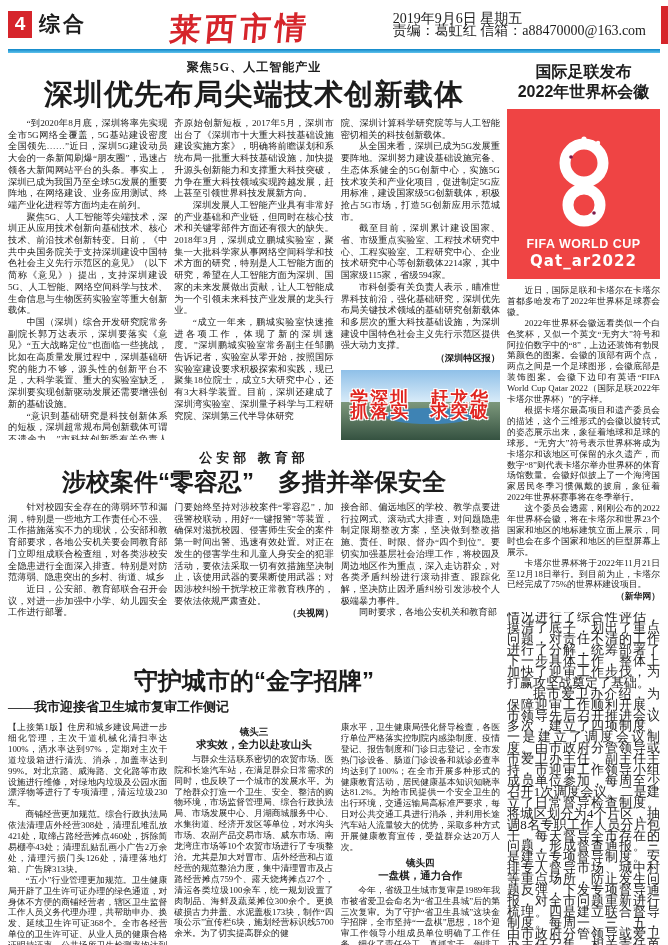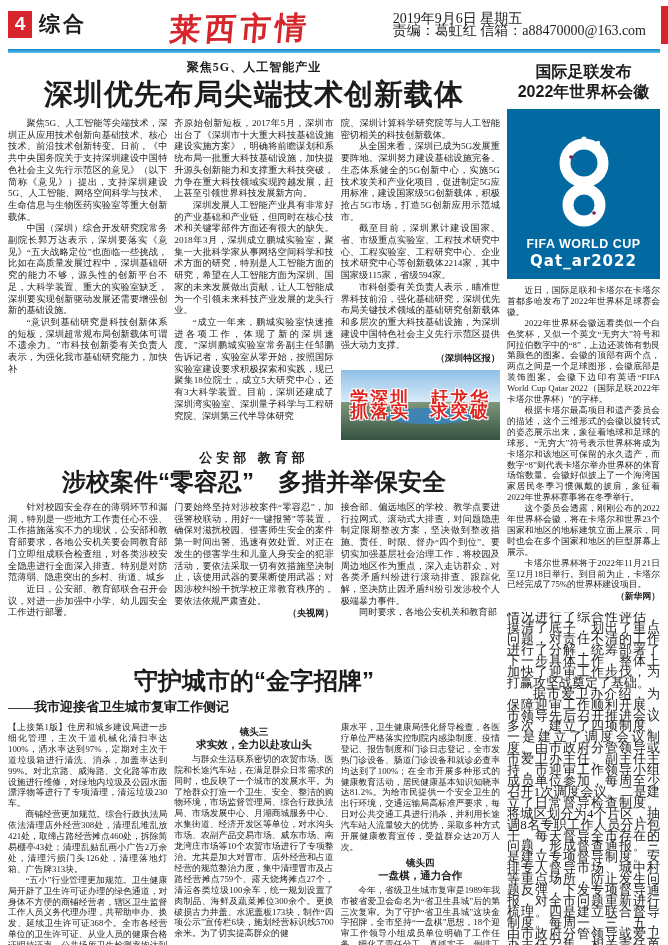--- a/index.html
+++ b/index.html
@@ -60,21 +60,21 @@
   
   .city-left { margin-top:6px; }
   .city-sub { text-align:left; font-size:13px; font-weight:bold; margin-top:3px; }
   .city-cols { margin-top:6px; height:242px; }
   .subhead { text-align:center; font-family:"Liberation Sans","DejaVu Sans",sans-serif; font-weight:bold; margin:5px 0 4px 0; }
   .subhead .sh1 { display:block; font-size:9.5px; }
   .subhead .sh2 { display:block; font-size:10.5px; margin-top:1px; }
 
   
   .fifa-headline { text-align:center; font-family:"Liberation Sans","DejaVu Sans",sans-serif; font-weight:900; font-size:16px; line-height:20px; margin-top:3px; }
-  .fifa-logo { margin-top:7px; width:100%; height:170px; background:#0369a1; display:flex; flex-direction:column; align-items:center;
+  .fifa-logo { margin-top:7px; width:100%; height:170px; background:#ef4444; display:flex; flex-direction:column; align-items:center;
                justify-content:flex-end; padding-bottom:9px; }
   .fifa-logo svg { margin-bottom:4px; }
   .fifa-wordmark { color:#fff; font-family:"Liberation Sans","DejaVu Sans",sans-serif; font-weight:900; font-size:12.5px; letter-spacing:0.5px; }
   .fifa-year { color:#fff; font-family:"DejaVu Sans","Liberation Sans",sans-serif; font-weight:bold; font-size:15px; letter-spacing:1px; margin-top:1px; }
   .fifa-text { margin-top:6px; font-size:8.8px; line-height:10.9px; text-align:justify; }
   .fifa-text p { text-indent:2em; }
   .fifa .source { font-size:8.8px; }
 
   .city-col4 { margin-top:9px; font-size:13px; line-height:10.9px; text-align:justify; overflow:hidden; }
   .city-col4 p { text-indent:2em; }
@@ -101,20 +101,21 @@
 
   <div class="content">
 
     <div class="left-block">
 
       <article>
         <div class="kicker">聚焦5G、人工智能产业</div>
         <h1 class="headline-xl">深圳优先布局尖端技术创新载体</h1>
         <div class="cols tech-cols">
           <div class="col">
+            <p>“到2020年8月底，深圳将率先实现全市5G网络全覆盖，5G基站建设密度全国领先……”近日，深圳5G建设动员大会的一条新闻刷爆“朋友圈”，迅速占领各大新闻网站平台的头条。事实上，深圳已成为我国乃至全球5G发展的重要阵地，在网络建设、业务应用测试、终端产业化进程等方面均走在前列。</p>
             <p>聚焦5G、人工智能等尖端技术，深圳正从应用技术创新向基础技术、核心技术、前沿技术创新转变。日前，《中共中央国务院关于支持深圳建设中国特色社会主义先行示范区的意见》（以下简称《意见》）提出，支持深圳建设5G、人工智能、网络空间科学与技术、生命信息与生物医药实验室等重大创新载体。</p>
             <p>中国（深圳）综合开发研究院常务副院长郭万达表示，深圳要落实《意见》“五大战略定位”也面临一些挑战，比如在高质量发展过程中，深圳基础研究的能力不够，源头性的创新平台不足，大科学装置、重大的实验室缺乏，深圳要实现创新驱动发展还需要增强创新的基础设施。</p>
             <p>“意识到基础研究是科技创新体系的短板，深圳超常规布局创新载体可谓不遗余力。”市科技创新委有关负责人表示，为强化我市基础研究能力，加快补</p>
           </div>
           <div class="col">
             <p class="cont">齐原始创新短板，2017年5月，深圳市出台了《深圳市十大重大科技基础设施建设实施方案》，明确将前瞻谋划和系统布局一批重大科技基础设施，加快提升源头创新能力和支撑重大科技突破，力争在重大科技领域实现跨越发展，赶上甚至引领世界科技发展新方向。</p>
             <p>深圳发展人工智能产业具有非常好的产业基础和产业链，但同时在核心技术和关键零部件方面还有很大的缺失。2018年3月，深圳成立鹏城实验室，聚集一大批科学家从事网络空间科学和技术方面的研究，特别是人工智能方面的研究，希望在人工智能方面为深圳、国家的未来发展做出贡献，让人工智能成为一个引领未来科技产业发展的龙头行业。</p>
             <p>“成立一年来，鹏城实验室快速推进各项工作，体现了新的深圳速度。”深圳鹏城实验室常务副主任邹鹏告诉记者，实验室从零开始，按照国际实验室建设要求积极探索和实践，现已聚集18位院士，成立5大研究中心，还有3大科学装置。目前，深圳还建成了深圳湾实验室、深圳量子科学与工程研究院、深圳第三代半导体研究</p>
           </div>
           <div class="col">

